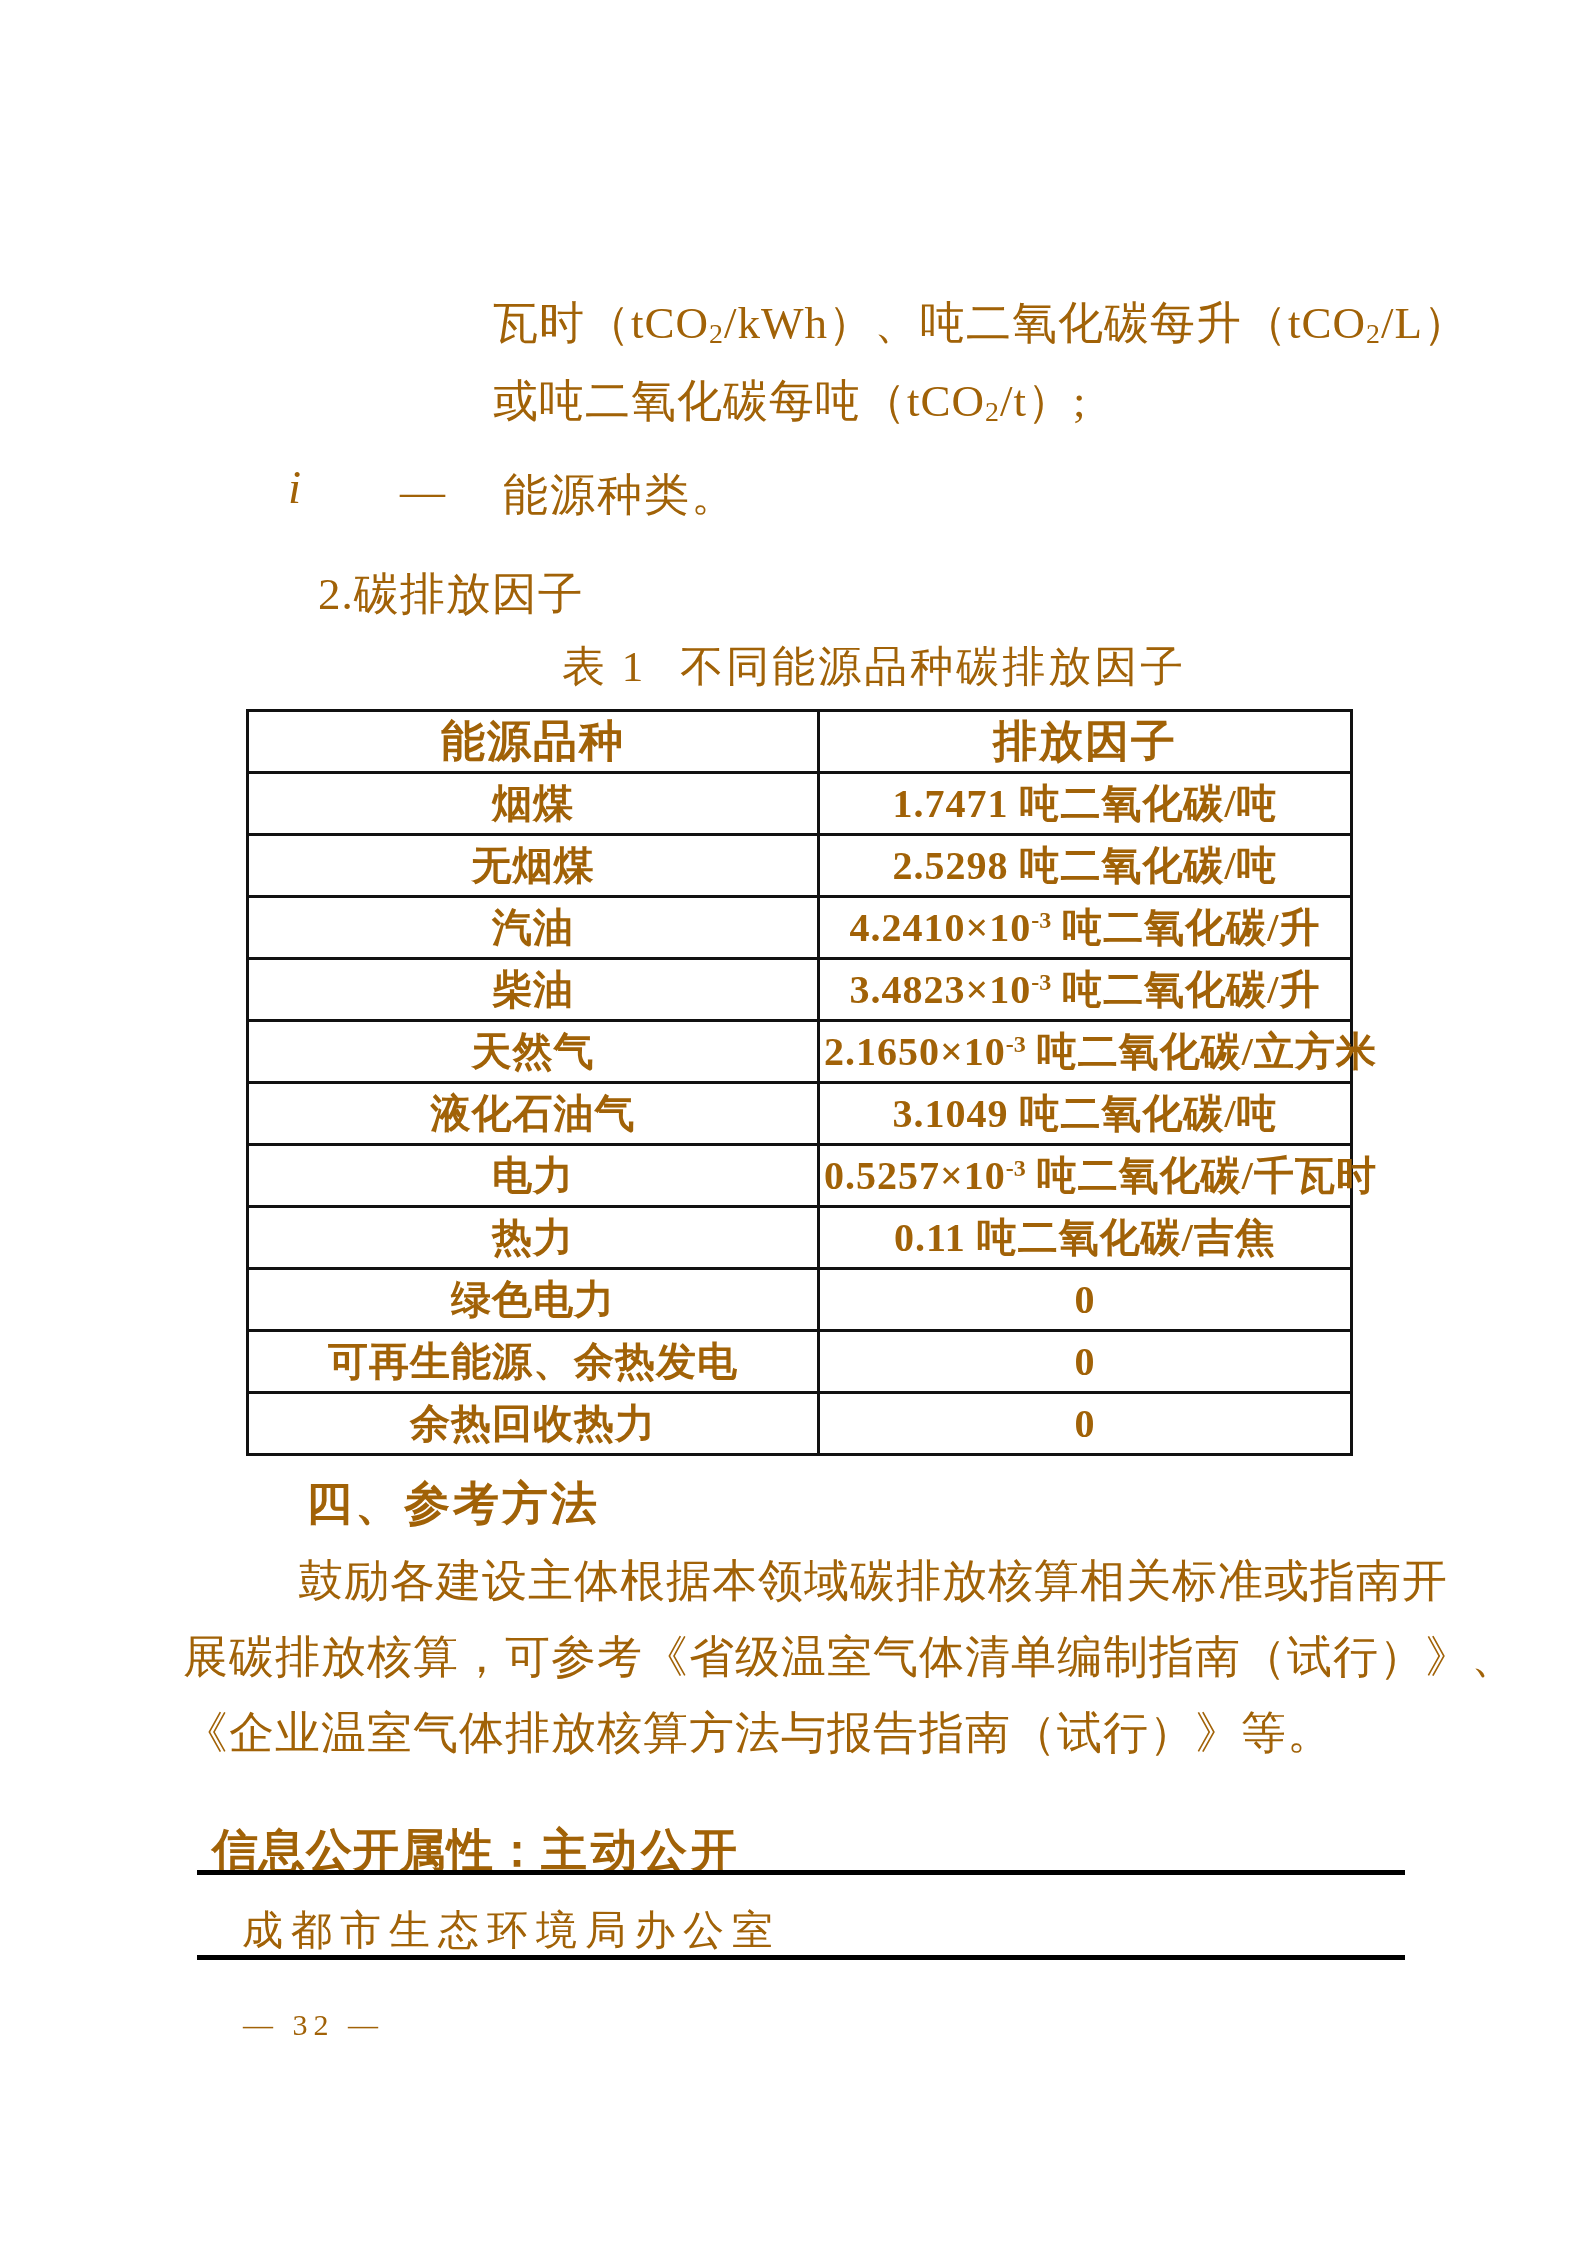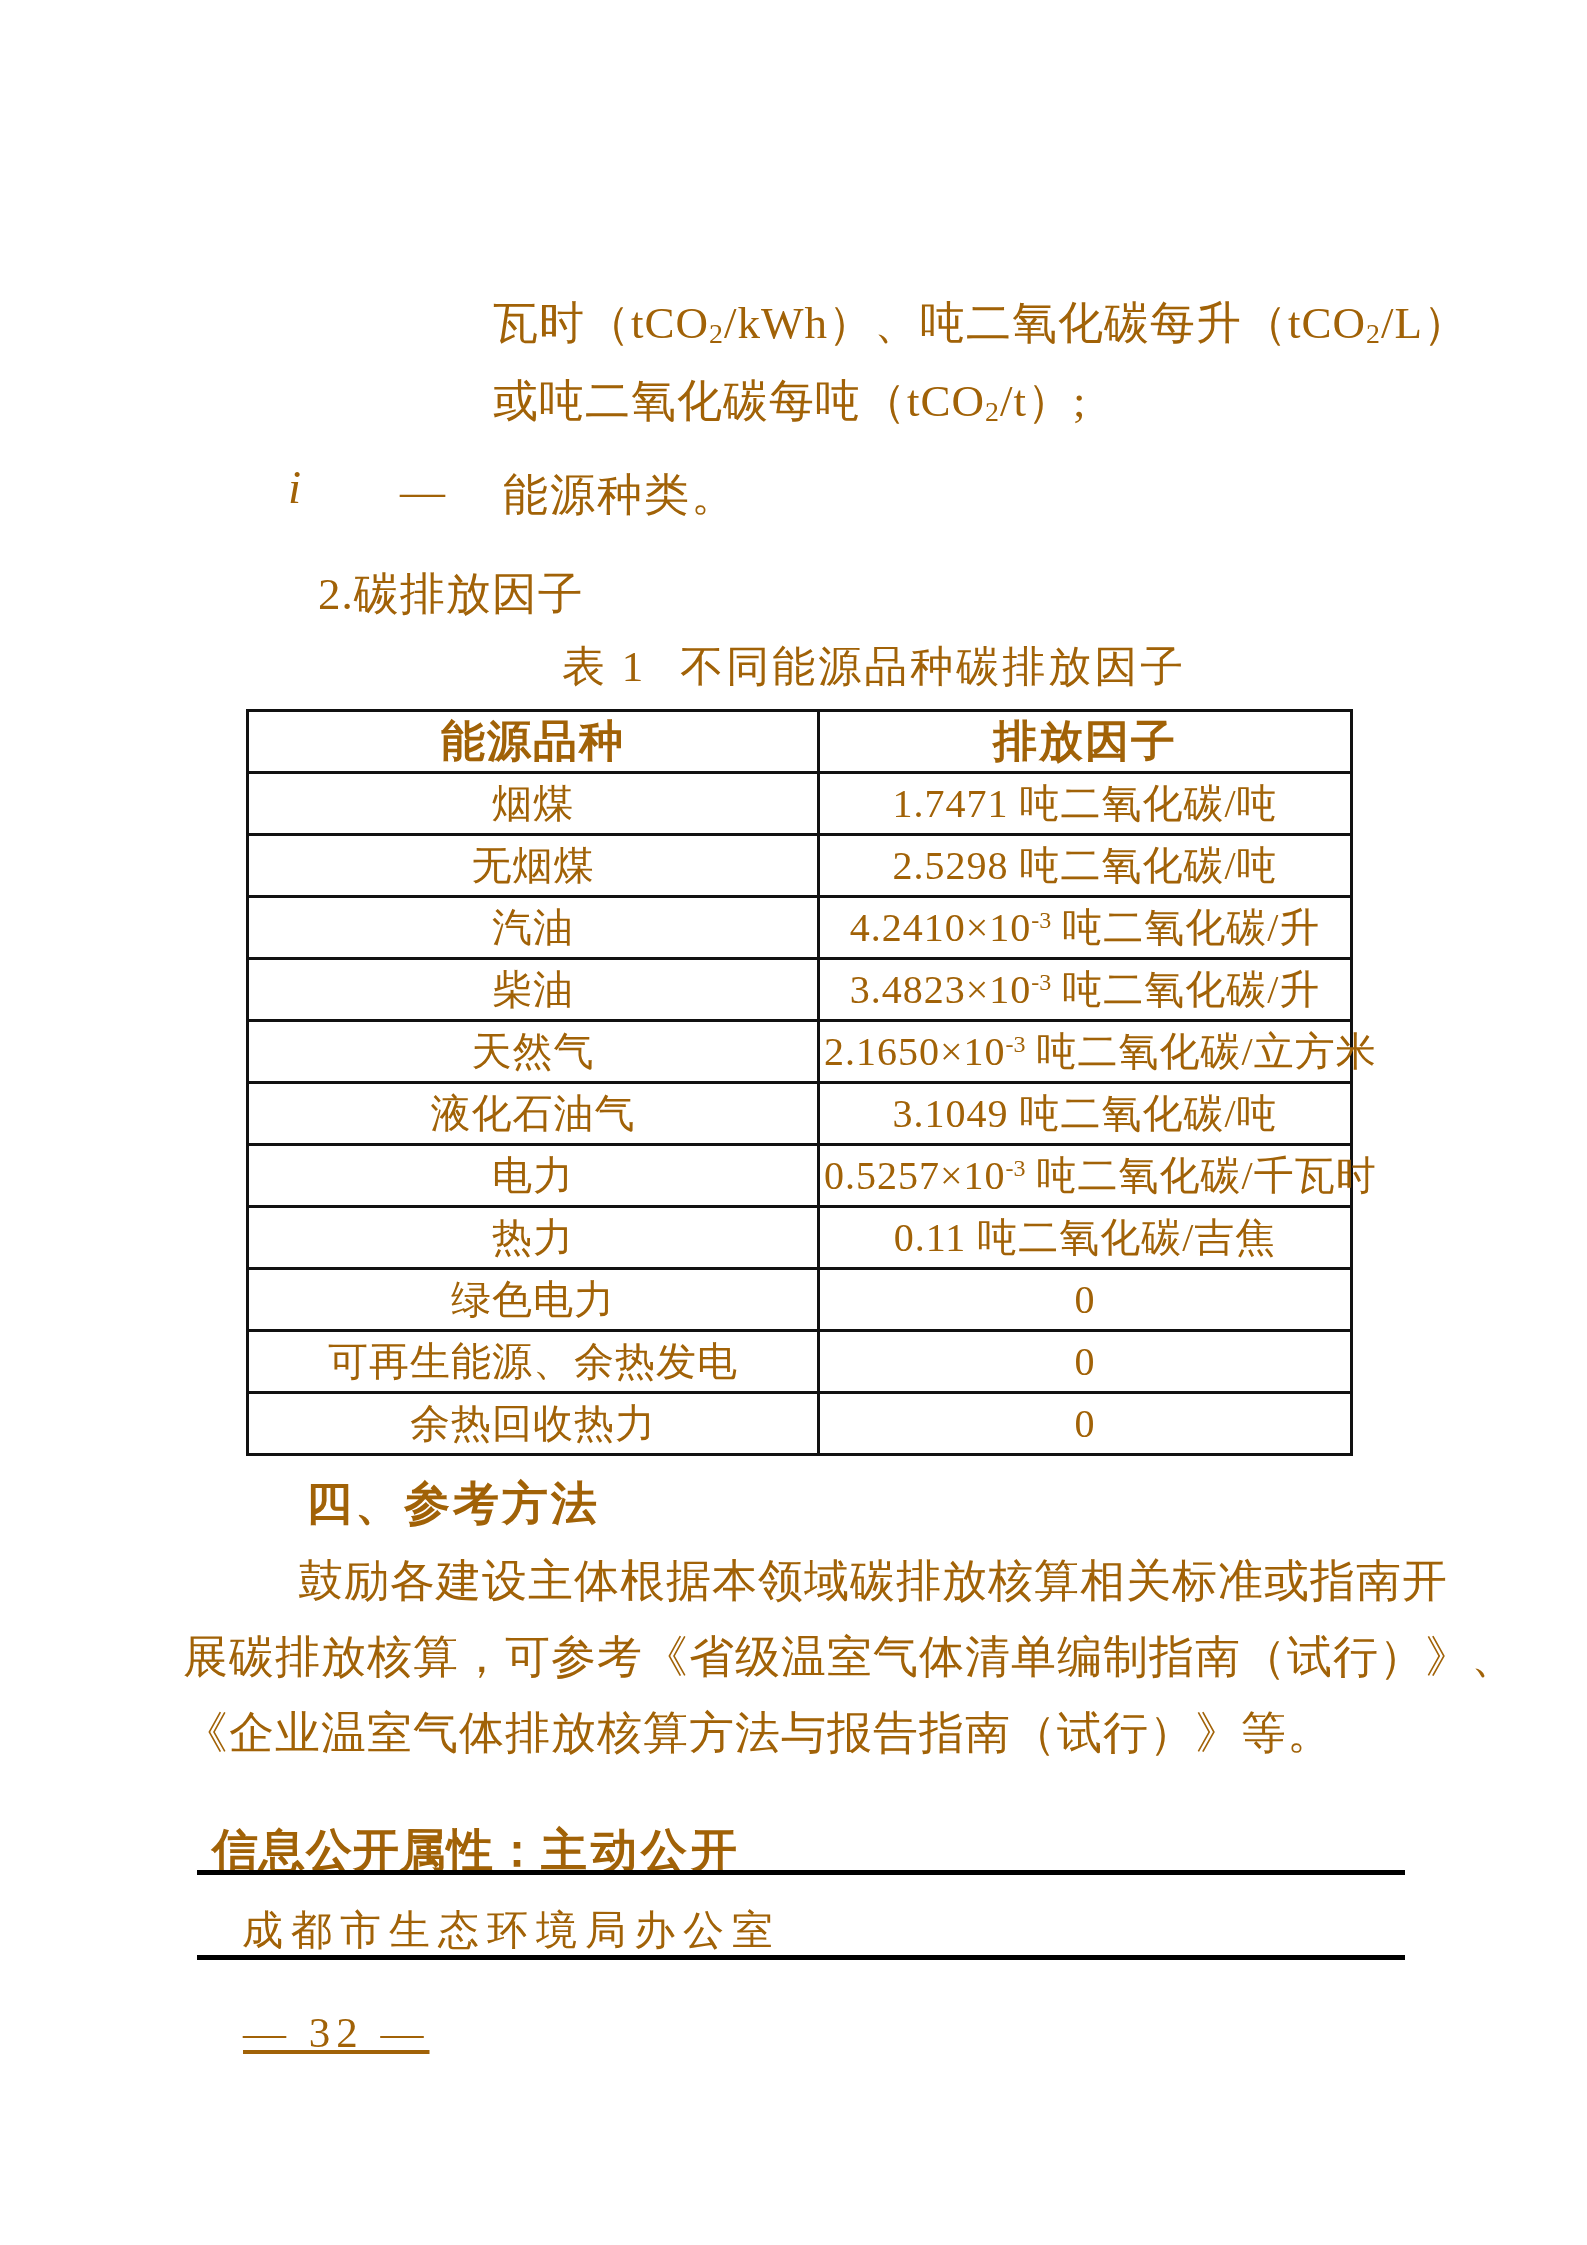--- a/index.html
+++ b/index.html
@@ -53,35 +53,36 @@
     font-size:44px;
     font-family:"Liberation Sans","DejaVu Sans",sans-serif;
     font-weight:bold;
     letter-spacing:2px;
   }
   table.factors td{
     height:59px;
     font-size:40px;
     font-family:"Liberation Serif","DejaVu Serif",serif;
     letter-spacing:1px;
+    font-weight:bold;
   }
   table.factors td sup{font-size:0.6em;vertical-align:0.55em;letter-spacing:0;}
   col.energy-col{width:571px;}
   col.factor-col{width:533px;}
 
   .section4-heading{font-size:46px;letter-spacing:3px;margin-left:16px;}
   .para-line{font-size:45px;letter-spacing:1px;}
 
   .footer-attr{font-size:46px;}
   .footer-attr .attr-label{font-family:"Liberation Sans","DejaVu Sans",sans-serif;font-weight:bold;letter-spacing:1px;}
   .footer-attr .attr-value{font-family:"Liberation Serif","DejaVu Serif",serif;font-weight:bold;letter-spacing:4px;}
   .rule{position:absolute;height:5px;background:#000000;}
   .footer-issuer{font-size:41px;letter-spacing:8px;}
   .footer-date{font-size:41px;letter-spacing:2px;}
-  .page-number{font-size:43px;letter-spacing:6px;text-decoration:underline;}
+  .page-number{font-size:30px;letter-spacing:6px;}
 </style>
 </head>
 <body>
 
 <div class="page">
 
   <div class="abs formula-line serif" style="left:493px;top:297px;"><span>瓦时（tCO</span><sub>2</sub><span>/kWh）、吨二氧化碳每升（tCO</span><sub>2</sub><span>/L）</span></div>
   <div class="abs formula-line serif" style="left:493px;top:375px;"><span>或吨二氧化碳每吨（tCO</span><sub>2</sub><span>/t）;</span></div>
 
   <div class="abs symbol-i serif" style="left:288px;top:460px;">i</div>

